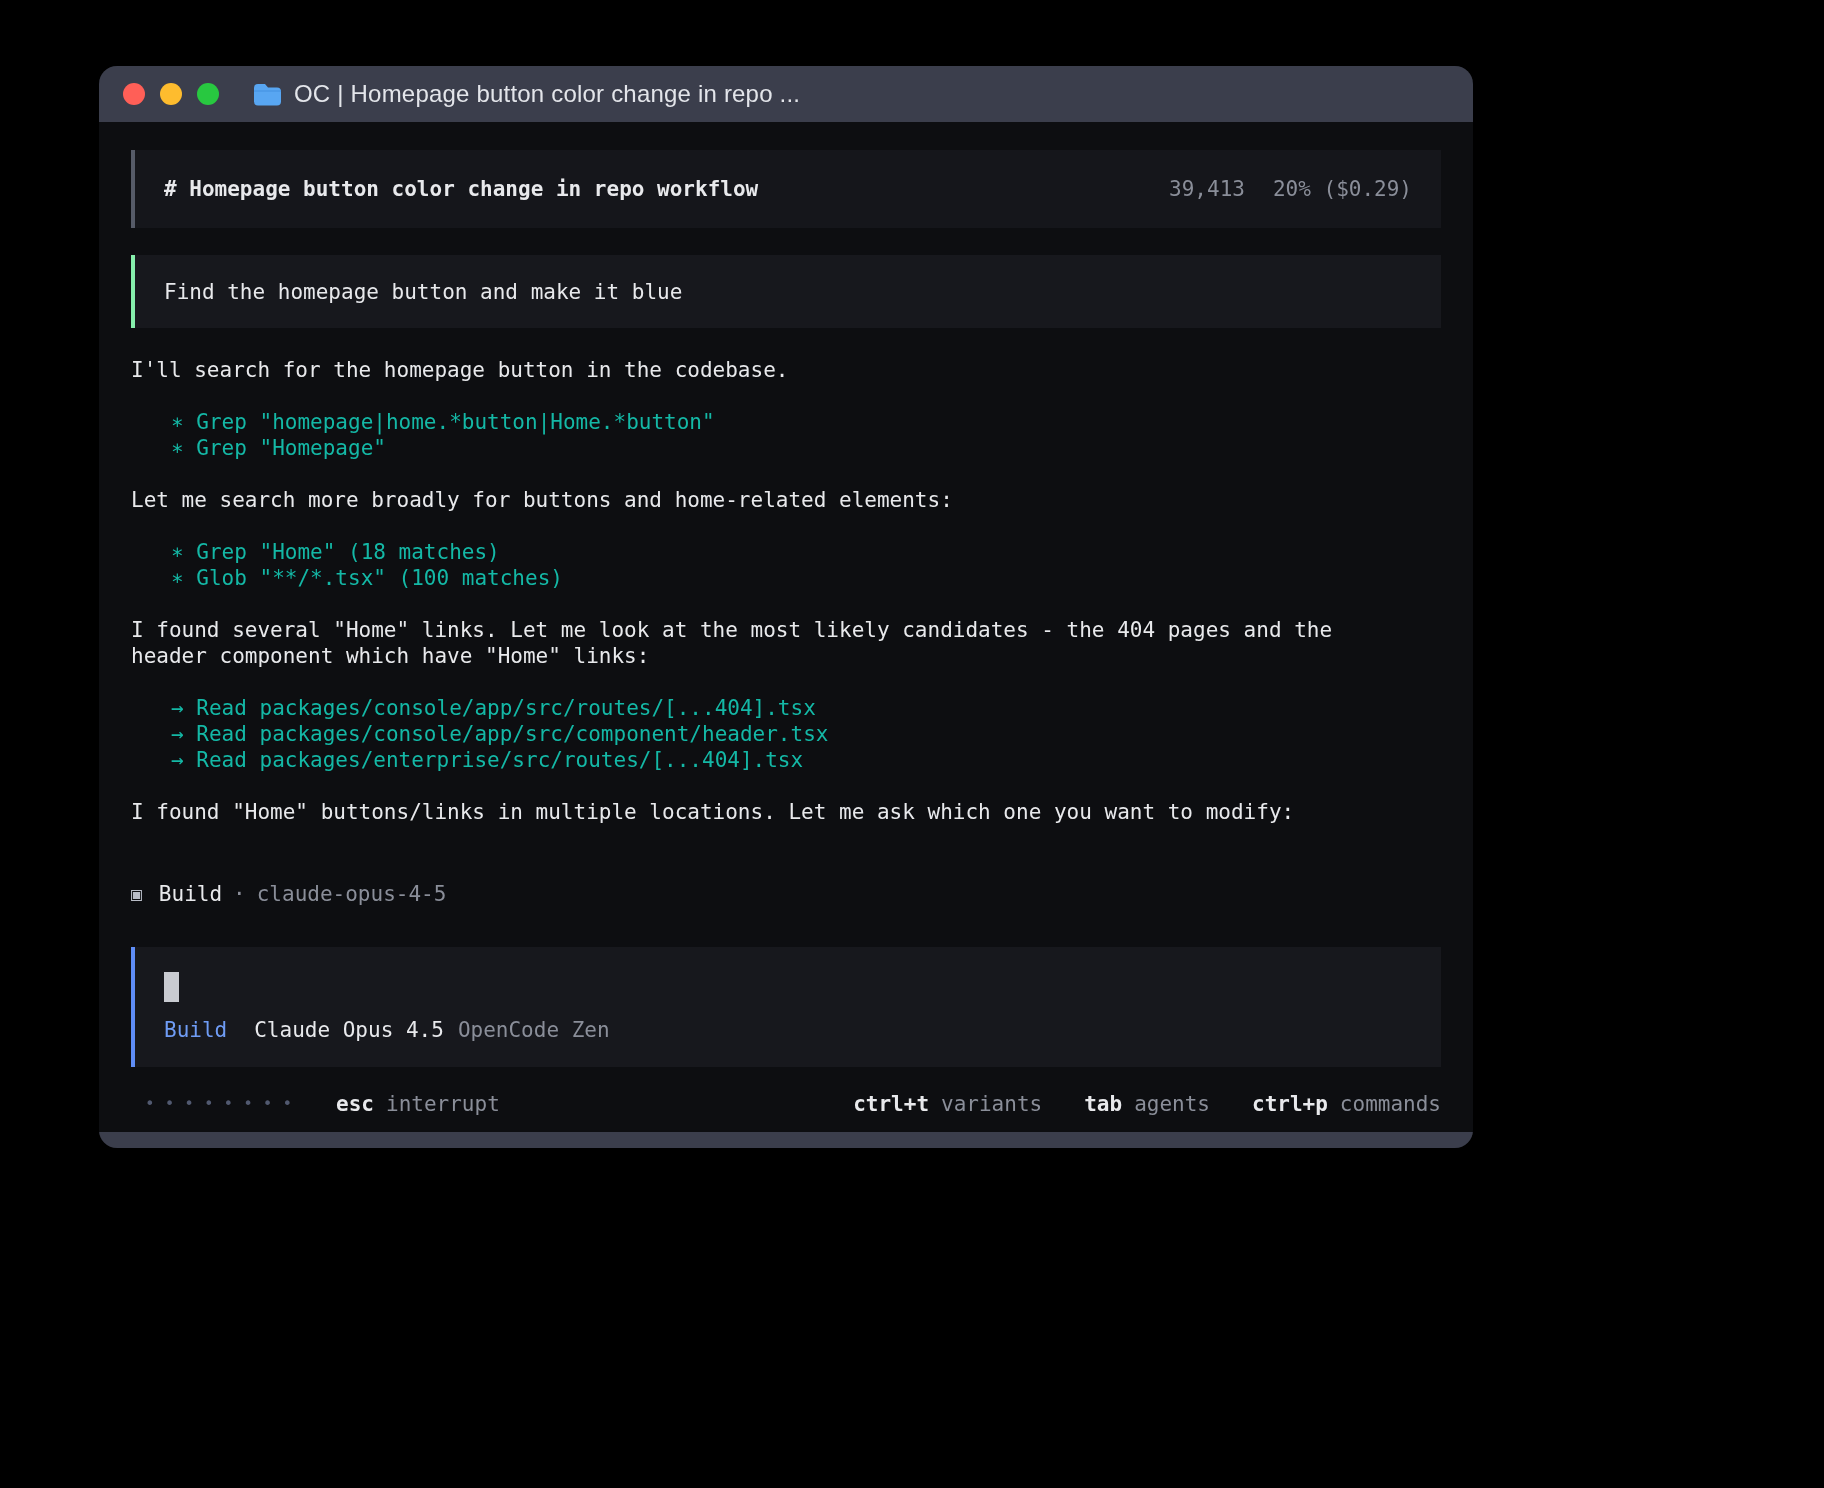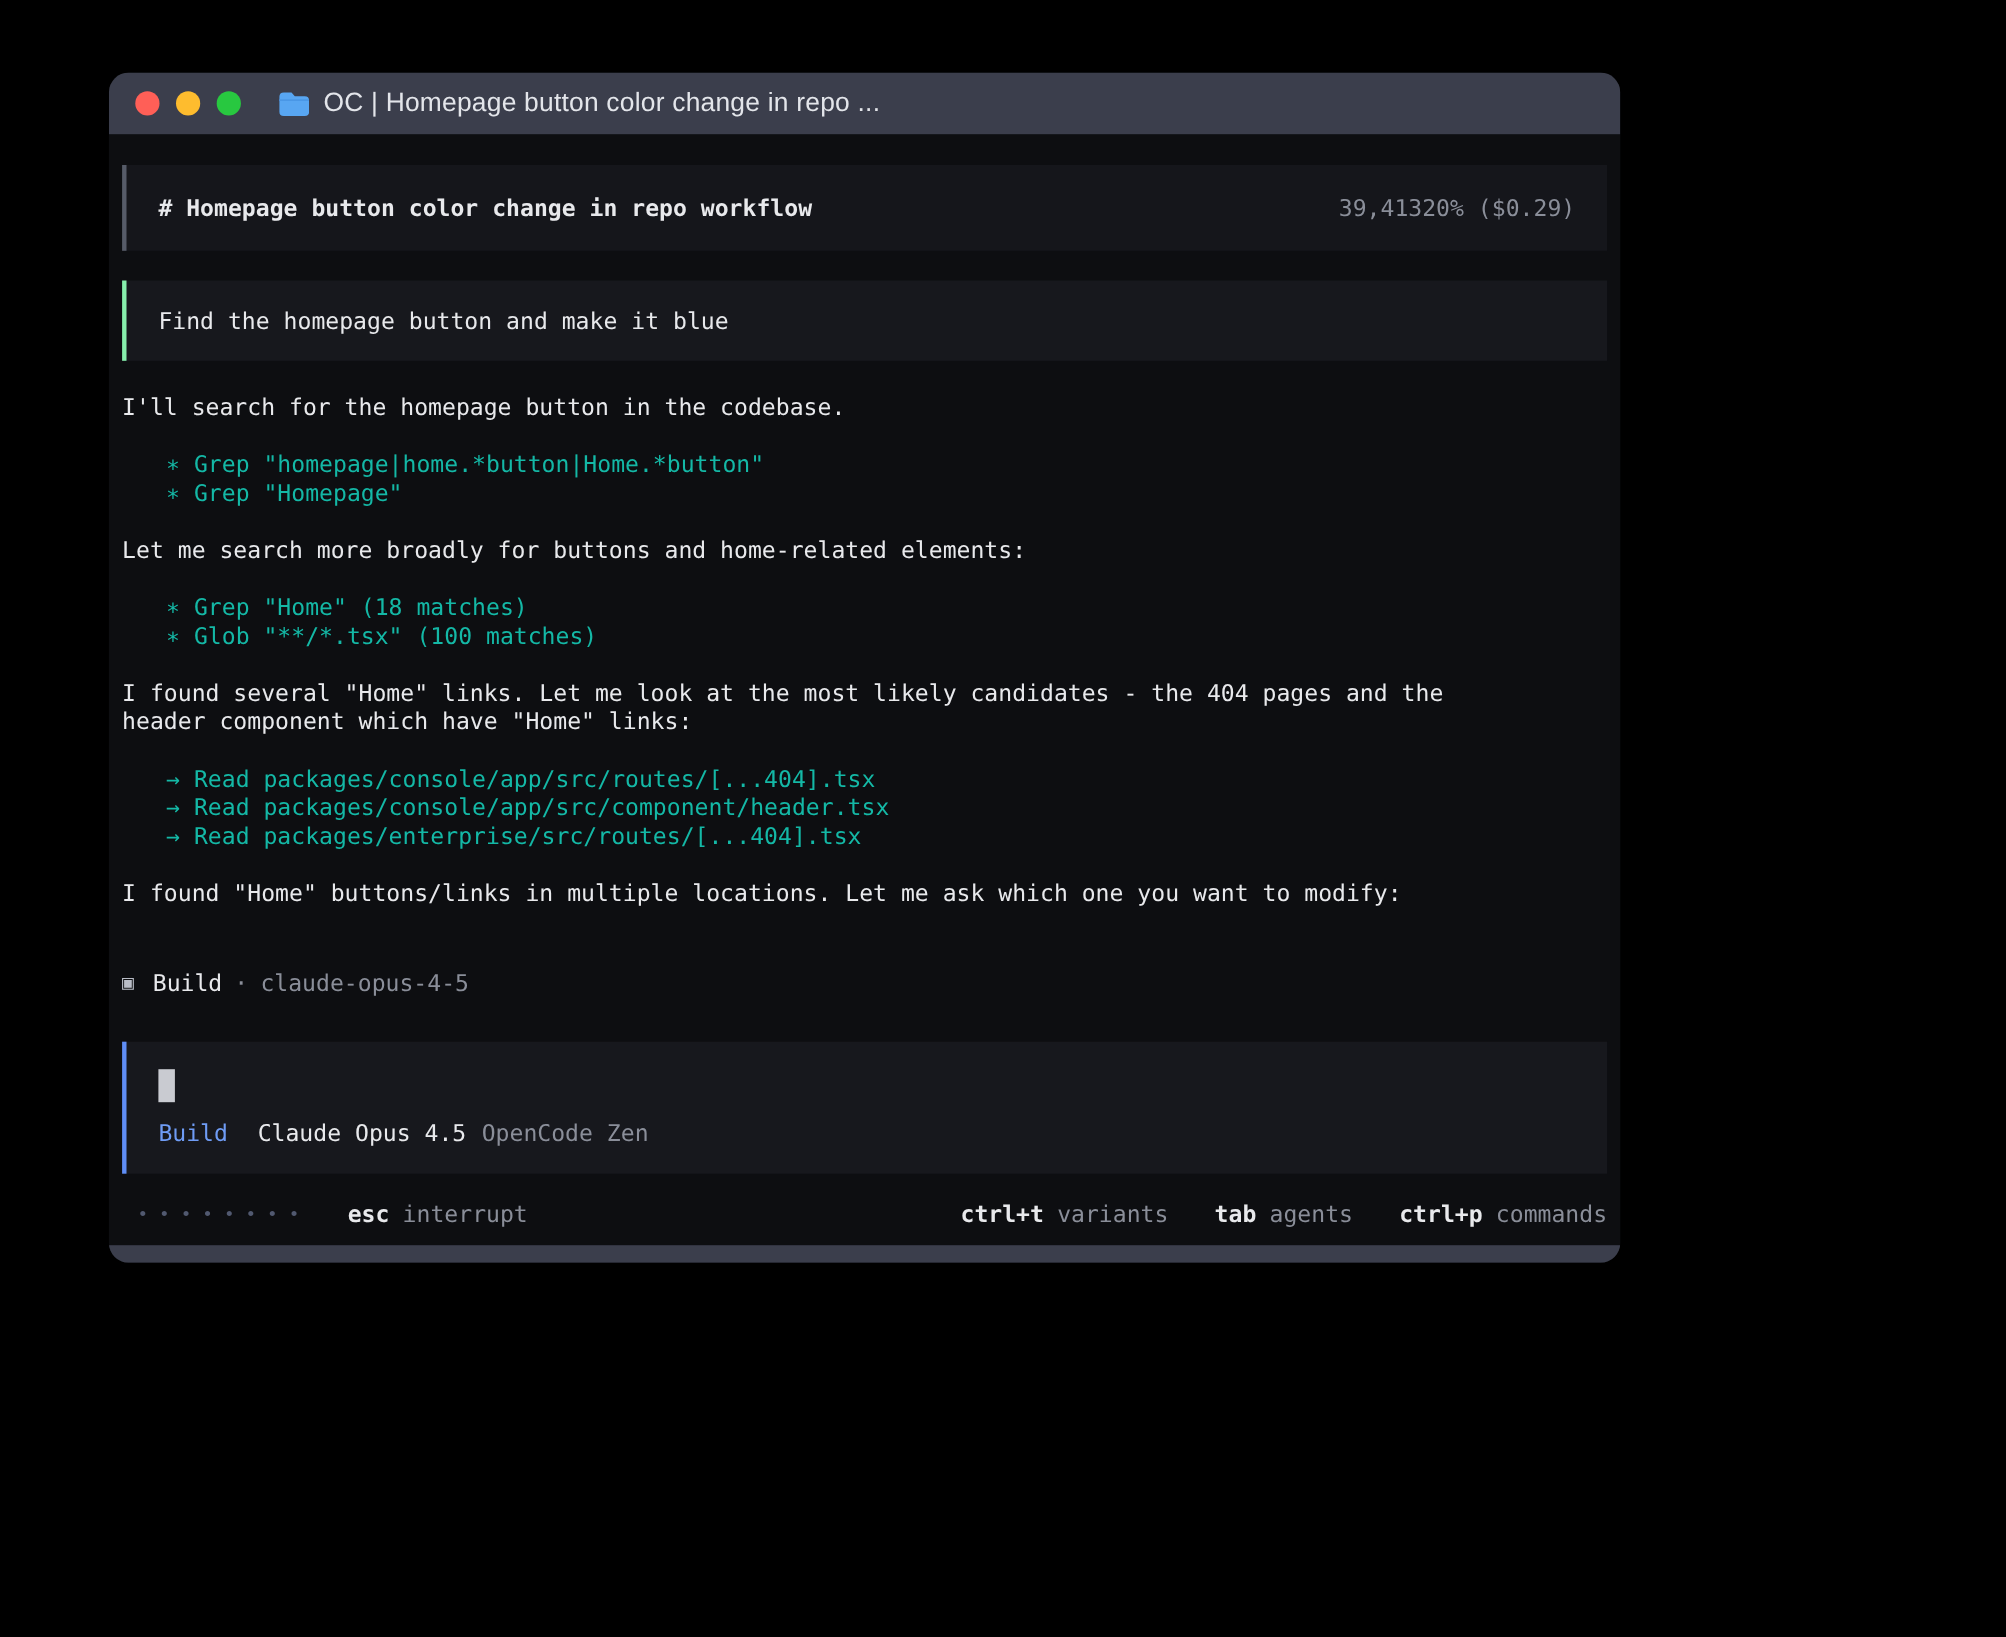--- a/index.html
+++ b/index.html
@@ -23,30 +23,30 @@
   .light.yellow { background:#febc2e; }
   .light.green  { background:#28c840; }
   .title-wrap { display:flex; align-items:center; gap:13px; margin-left:34px; }
   .folder { display:flex; align-items:center; }
   .title-text {
     font-family:"Liberation Sans", sans-serif; font-weight:normal;
     font-size:24px; color:#e3e5ea; letter-spacing:0.2px;
   }
 
   
-  .content { flex:1 1 auto; padding:0 12px; display:flex; flex-direction:column; }
+  .content { flex:1 1 auto; padding:0 32px; display:flex; flex-direction:column; }
 
   .block-header {
     margin-top:28px; height:78px; background:#15161b;
     border-left:4px solid #565b68;
     display:flex; align-items:center; justify-content:space-between;
     padding:0 29px;
   }
   .h-title { font-weight:bold; font-size:21px; color:#e8e9ec; }
-  .h-stats { display:flex; font-size:21px; color:#8a8e99; }
+  .h-stats { display:flex; gap:28px; font-size:21px; color:#8a8e99; }
 
   .user-panel {
     margin-top:27px; height:73px; background:#17181d;
     border-left:4px solid #86efac;
     display:flex; align-items:center; padding:0 29px;
     font-size:21px; color:#e8e9ec;
   }
 
   .convo { margin-top:29px; font-size:21px; line-height:26px; width:1250px; }
   .line.text { color:#e8e9ec; }

